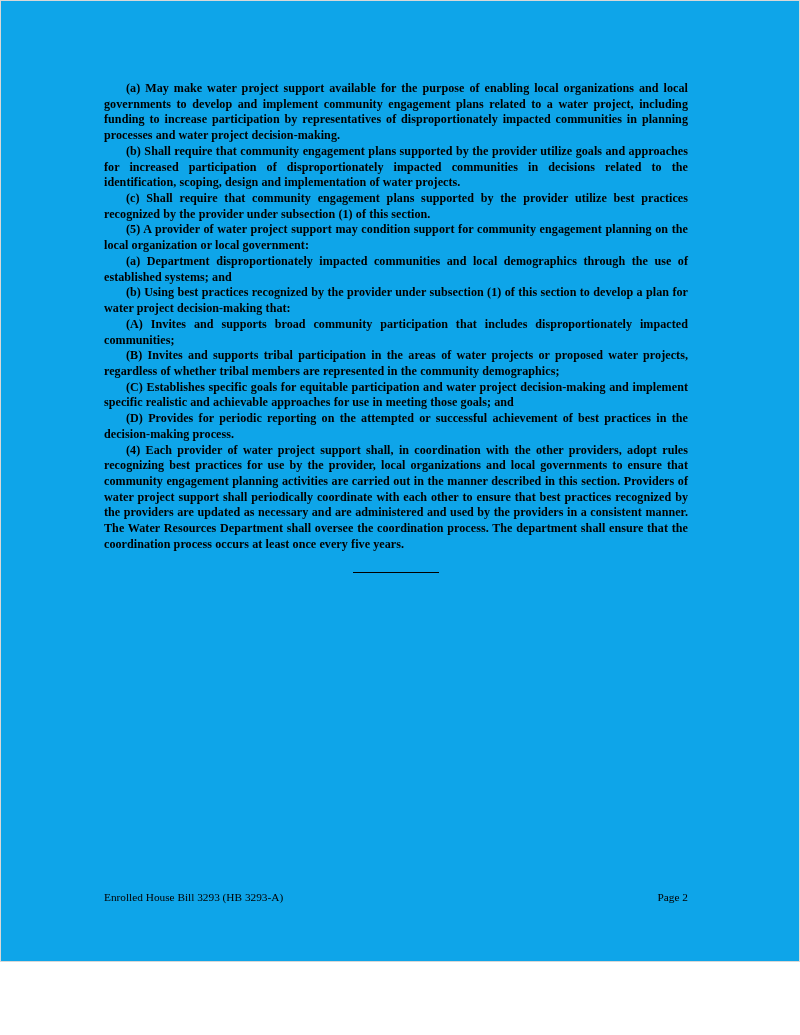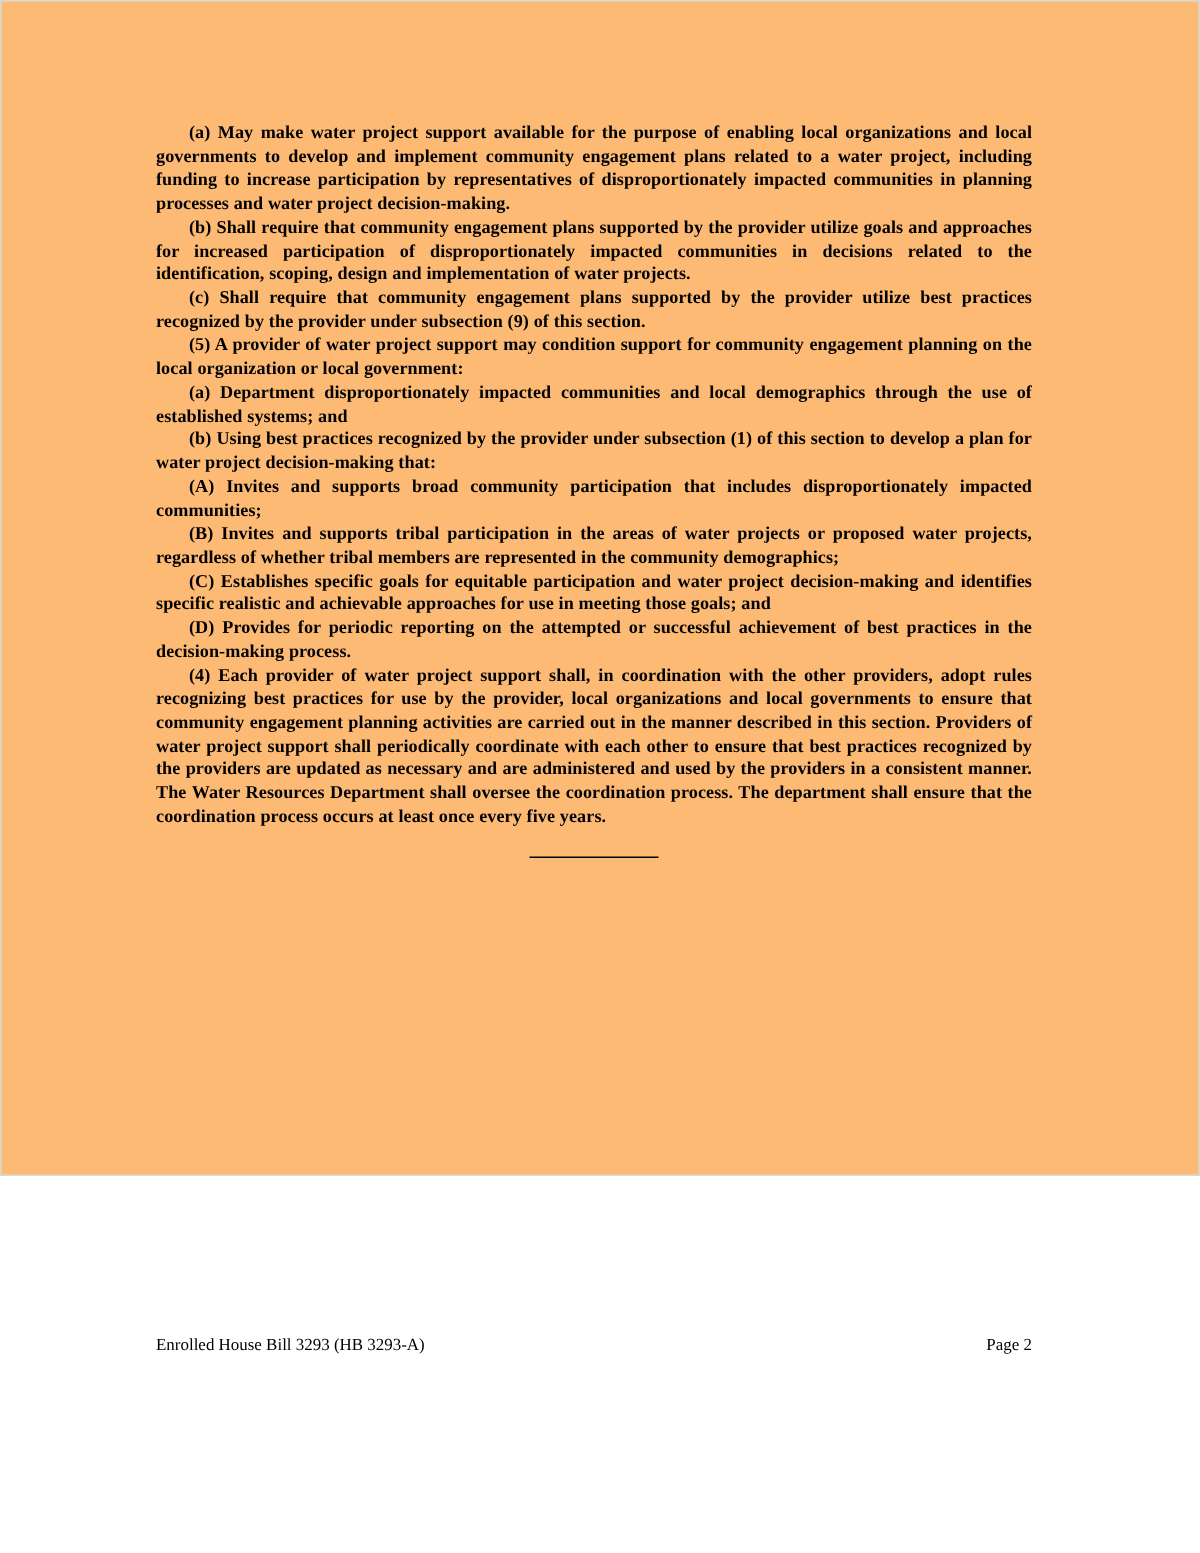--- a/index.html
+++ b/index.html
@@ -12,24 +12,24 @@
     height: 1035px;
     position: relative;
     font-family: "Liberation Serif", "DejaVu Serif", serif;
     color: #000000;
   }
   .page {
     position: absolute;
     left: 0;
     top: 0;
     width: 800px;
-    height: 784px;
+    height: 962px;
     box-sizing: border-box;
     border: 1px solid #d8d8d8;
-    background: #fdba74;
+    background: #0ea5e9;
   }
   .content {
     position: absolute;
     left: 103px;
     top: 80px;
     width: 584px;
   }
   .para {
     font-size: 12.1px;
     font-weight: bold;
@@ -68,27 +68,27 @@
   .footer-right { }
 </style>
 </head>
 <body>
 
 <div class="page">
 
   <div class="content">
     <p class="para">(a) May make water project support available for the purpose of enabling local organizations and local governments to develop and implement community engagement plans related to a water project, including funding to increase participation by representatives of disproportionately impacted communities in planning processes and water project decision-making.</p>
     <p class="para">(b) Shall require that community engagement plans supported by the provider utilize goals and approaches for increased participation of disproportionately impacted communities in decisions related to the identification, scoping, design and implementation of water projects.</p>
-    <p class="para">(c) Shall require that community engagement plans supported by the provider utilize best practices recognized by the provider under subsection (9) of this section.</p>
+    <p class="para">(c) Shall require that community engagement plans supported by the provider utilize best practices recognized by the provider under subsection (1) of this section.</p>
     <p class="para">(5) A provider of water project support may condition support for community engagement planning on the local organization or local government:</p>
     <p class="para">(a) Department disproportionately impacted communities and local demographics through the use of established systems; and</p>
     <p class="para">(b) Using best practices recognized by the provider under subsection (1) of this section to develop a plan for water project decision-making that:</p>
     <p class="para">(A) Invites and supports broad community participation that includes disproportionately impacted communities;</p>
     <p class="para">(B) Invites and supports tribal participation in the areas of water projects or proposed water projects, regardless of whether tribal members are represented in the community demographics;</p>
-    <p class="para">(C) Establishes specific goals for equitable participation and water project decision-making and identifies specific realistic and achievable approaches for use in meeting those goals; and</p>
+    <p class="para">(C) Establishes specific goals for equitable participation and water project decision-making and implement specific realistic and achievable approaches for use in meeting those goals; and</p>
     <p class="para">(D) Provides for periodic reporting on the attempted or successful achievement of best practices in the decision-making process.</p>
     <p class="para">(4) Each provider of water project support shall, in coordination with the other providers, adopt rules recognizing best practices for use by the provider, local organizations and local governments to ensure that community engagement planning activities are carried out in the manner described in this section. Providers of water project support shall periodically coordinate with each other to ensure that best practices recognized by the providers are updated as necessary and are administered and used by the providers in a consistent manner. The Water Resources Department shall oversee the coordination process.  The department shall ensure that the coordination process occurs at least once every five years.</p>
 
     <div class="rule-wrap">
       <span class="rule"></span>
     </div>
   </div>
 
   <div class="footer">
     <div class="footer-left">Enrolled House Bill 3293 (HB 3293-A)</div>

